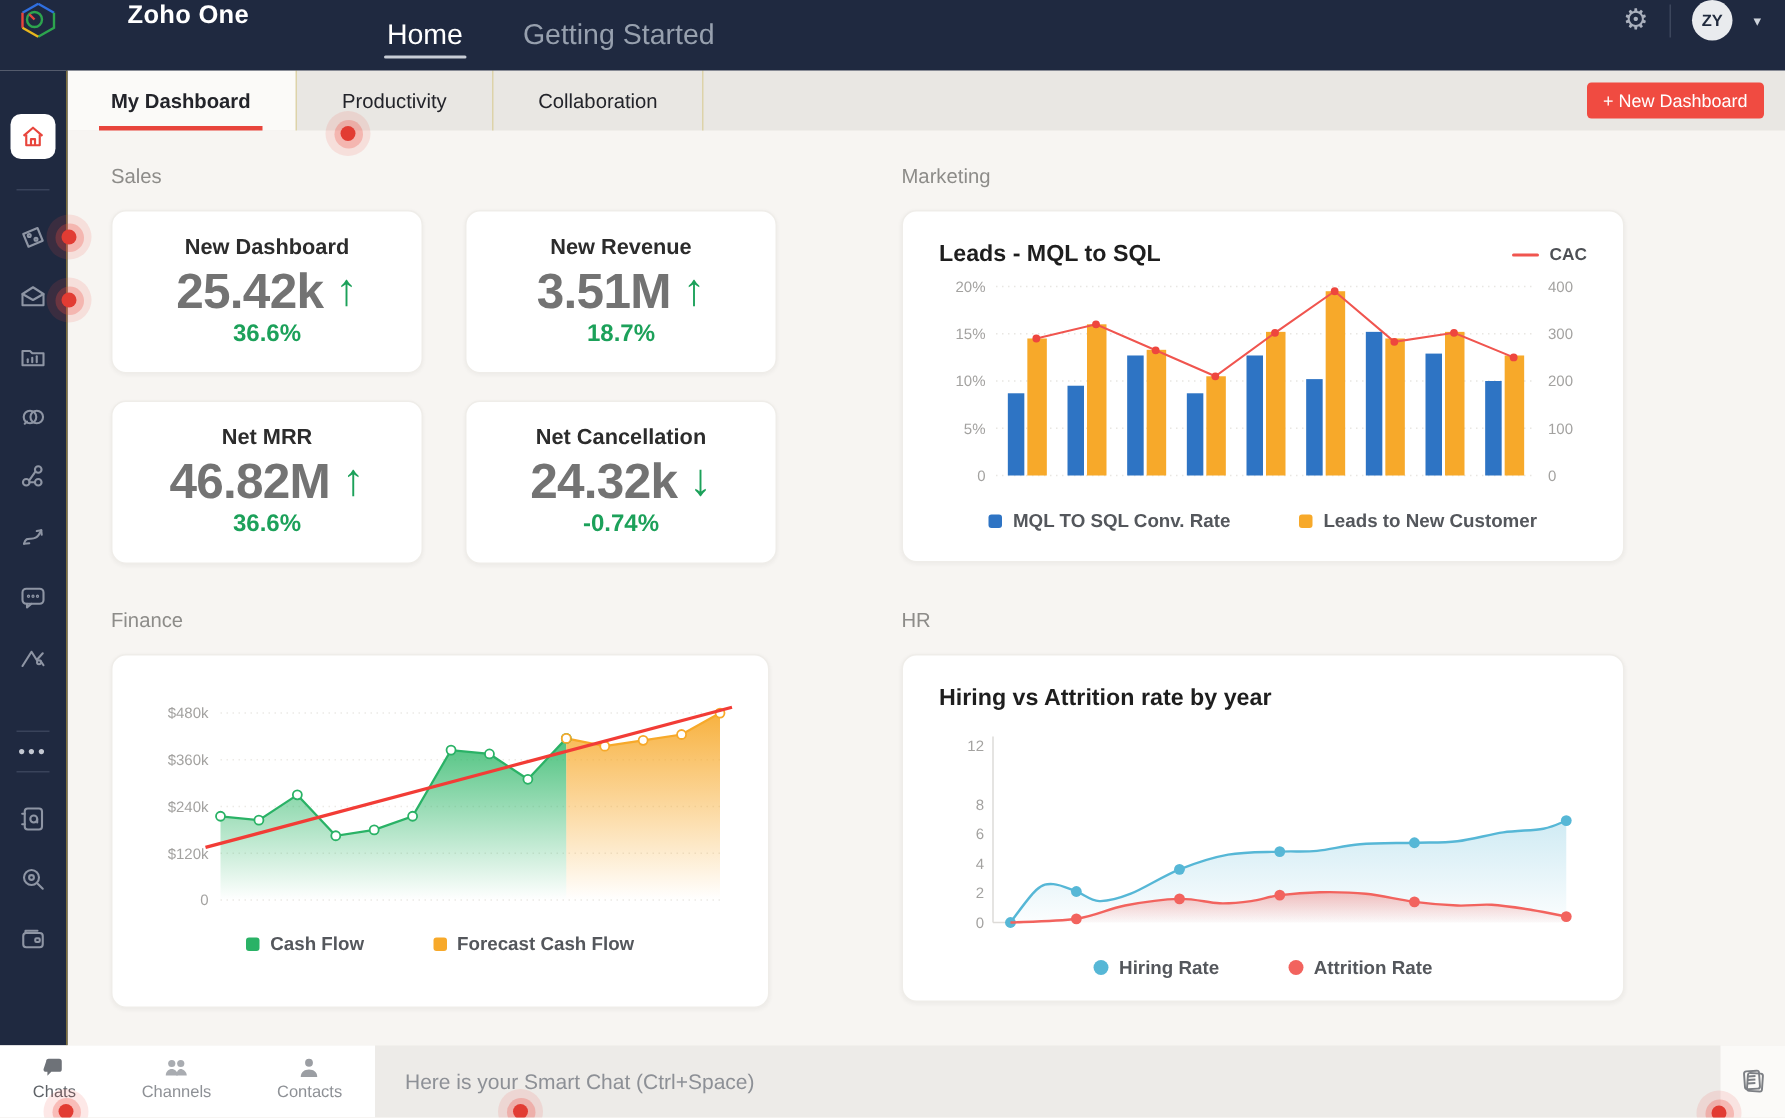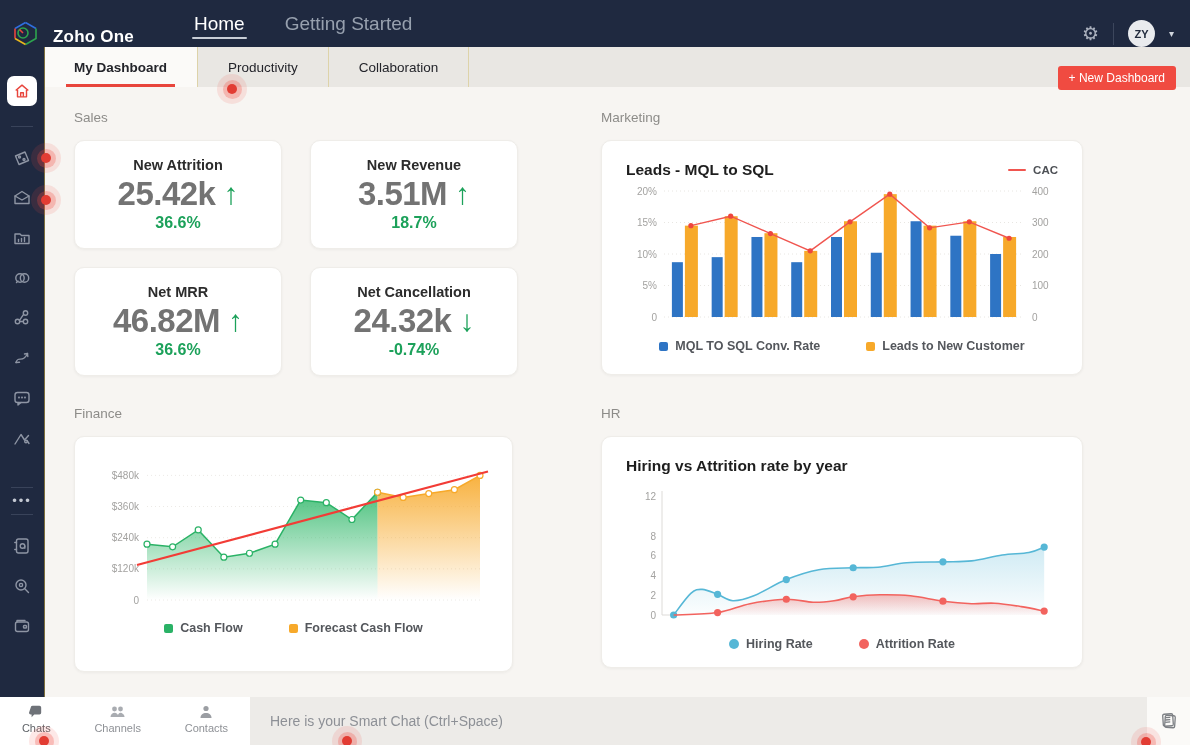--- a/index.html
+++ b/index.html
@@ -1,20 +1,20 @@
 <!DOCTYPE html>
 <html><head>
 <meta charset="utf-8">
 <style>
   html,body{margin:0;padding:0}
   body{width:1190px;height:745px;position:relative;overflow:hidden;
        font-family:"Liberation Sans",sans-serif;background:#f6f4f1;}
   
   .topbar{position:absolute;top:0;left:0;width:1190px;height:47px;background:#1f2940;
-          display:flex;align-items:flex-end;z-index:30;}
+          display:flex;align-items:flex-start;z-index:30;gap:32px;}
   .logo{width:27px;height:27px;margin:0 14px 0 12px;}
   .brand{color:#fff;font-size:17px;font-weight:bold;letter-spacing:.2px;margin-right:60px;}
   .topnav{display:flex;align-items:center;gap:40px;height:100%;}
   .topnav-item{color:#97a0ae;font-size:19px;cursor:pointer;position:relative;height:100%;
                display:flex;align-items:center;}
   .topnav-item.active{color:#fff;}
   .topnav-item.active::after{content:"";position:absolute;left:-2px;right:-2px;bottom:8px;
                height:2px;background:#c8cdd6;border-radius:1px;}
   .topbar-right{margin-left:auto;display:flex;align-items:center;gap:14px;padding-right:16px;}
   .gear{color:#aab0bd;font-size:19px;line-height:1;cursor:pointer;}
@@ -34,21 +34,21 @@
   .side-more{color:#c3c8d2;font-size:13px;letter-spacing:2px;cursor:pointer;line-height:10px;}
   
   .tabbar{position:absolute;top:47px;left:44px;right:0;height:40px;background:#e9e7e3;
           display:flex;align-items:stretch;z-index:20;}
   .tab{padding:0 30px;display:flex;align-items:center;font-size:13.5px;color:#23242a;
        border-right:1px solid #ddd3a9;cursor:pointer;position:relative;}
   .tab.active{background:#fbfaf8;font-weight:bold;}
   .tab.active::after{content:"";position:absolute;left:22px;right:22px;bottom:0;height:3px;background:#e8453c;}
   .new-dash{position:absolute;right:14px;top:8px;height:24px;background:#f04b41;color:#fff;
             font-size:12px;border:none;border-radius:3px;padding:0 11px;cursor:pointer;
-            font-family:"Liberation Sans",sans-serif;margin-top:11px;}
+            font-family:"Liberation Sans",sans-serif;}
   
   .content{position:absolute;left:44px;top:87px;right:0;height:610px;background:#f7f5f2;}
   .section-label{position:absolute;font-size:13.5px;color:#8d8c89;}
   .card{position:absolute;background:#fff;border:1px solid #efede9;border-radius:10px;
         box-shadow:0 1px 3px rgba(40,40,40,.05);}
   
   .kpi{width:206px;height:107px;display:flex;flex-direction:column;align-items:center;justify-content:center;}
   .kpi-title{font-size:14.5px;font-weight:bold;color:#2c2c2c;margin-bottom:2px;}
   .kpi-row{display:flex;align-items:center;gap:8px;}
   .kpi-value{font-size:33px;font-weight:bold;color:#737373;letter-spacing:-.5px;}
@@ -219,21 +219,21 @@
 </div>
 
 <div class="content">
 
   <div class="section-label" style="left:30px;top:23px">Sales</div>
   <div class="section-label" style="left:557px;top:23px">Marketing</div>
   <div class="section-label" style="left:30px;top:319px">Finance</div>
   <div class="section-label" style="left:557px;top:319px">HR</div>
 
   <div class="card kpi" style="left:30px;top:53px">
-    <div class="kpi-title">New Attrition</div>
+    <div class="kpi-title">New Dashboard</div>
     <div class="kpi-row">
       <span class="kpi-value">25.42k</span>
       <span class="kpi-arrow">↑</span>
     </div>
     <div class="kpi-pct">36.6%</div>
   </div>
   <div class="card kpi" style="left:266px;top:53px">
     <div class="kpi-title">New Revenue</div>
     <div class="kpi-row">
       <span class="kpi-value">3.51M</span>

